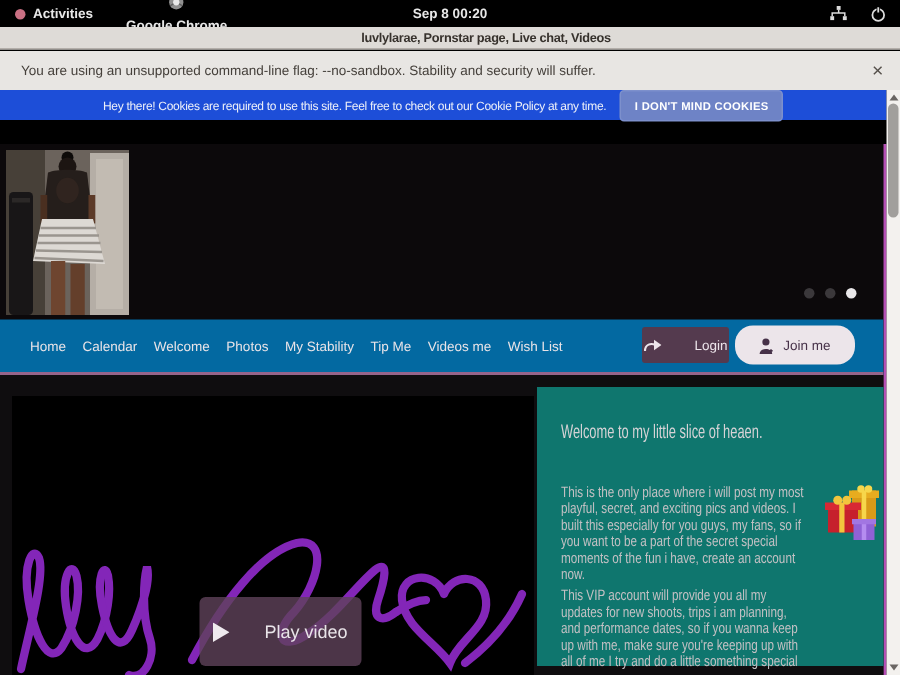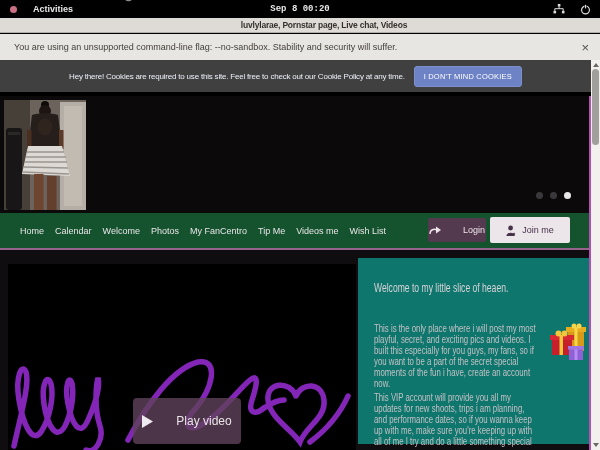--- a/index.html
+++ b/index.html
@@ -1,59 +1,59 @@
 <!DOCTYPE html>
 <html><head>
 <meta charset="utf-8">
 <style>
   html,body{margin:0;padding:0;background:#111;}
   #screen{position:relative;width:600px;height:450px;overflow:hidden;background:#000;
           font-family:"Liberation Sans",sans-serif;-webkit-font-smoothing:antialiased;}
   
   .topbar{position:absolute;top:0;left:0;width:600px;height:18px;background:#000;
           display:flex;align-items:center;color:#e8e8e8;font-size:9px;font-weight:bold;}
-  .tb-group{display:flex;align-items:center;gap:16px;}
+  .tb-group{display:flex;align-items:center;gap:5px;}
   .activities{margin-left:10px;}
   .chrome-item{margin-left:22px;flex-direction:column;}
   .act-dot{width:7px;height:7px;border-radius:50%;background:#c97083;display:inline-block;}
-  .tb-clock{position:absolute;left:50%;transform:translateX(-50%);white-space:nowrap;font-family:Liberation Mono, monospace;}
+  .tb-clock{position:absolute;left:50%;transform:translateX(-50%);white-space:nowrap;}
   .tb-right{position:absolute;right:9px;display:flex;align-items:center;gap:15px;}
   
   .titlebar{position:absolute;top:18px;left:0;width:600px;height:15px;background:#dedbd7;
             border-bottom:1px solid #b3aea9;display:flex;align-items:center;justify-content:center;
             font-size:8.5px;font-weight:bold;color:#36312c;letter-spacing:-0.2px;box-sizing:border-box;padding-left:48px;}
   
   .infobar{position:absolute;top:34px;left:0;width:600px;height:26px;background:#e8e6e3;
            display:flex;align-items:center;font-size:9px;color:#45403b;padding-left:14px;box-sizing:border-box;}
   .infobar-close{position:absolute;right:11px;top:50%;transform:translateY(-50%);
                  font-size:13px;color:#55504b;line-height:1;cursor:default;}
   
-  .cookiebar{position:absolute;top:60px;left:0;width:591px;height:32px;background:#404040;
+  .cookiebar{position:absolute;top:60px;left:0;width:591px;height:20px;background:#1d4ed8;
              display:flex;align-items:center;justify-content:center;gap:9px;}
   .cookie-msg{font-size:8px;letter-spacing:-0.2px;color:#edf0f8;white-space:nowrap;}
   .cookie-btn{background:#6e83c6;border:1px solid #7d90cc;border-radius:3px;color:#fff;
-              font-size:7.5px;font-weight:normal;padding:5px 9px;white-space:nowrap;letter-spacing:0.2px;}
+              font-size:7.5px;font-weight:bold;padding:5px 9px;white-space:nowrap;letter-spacing:0.2px;}
   
   .webpage{position:absolute;top:96px;left:0;width:589px;height:354px;background:#0c090b;
            border-right:2px solid #b44fb4;overflow:hidden;}
   .hero{position:absolute;top:0;left:0;width:100%;height:117px;}
   .hero-photo{position:absolute;left:4px;top:4px;width:82px;height:110px;overflow:hidden;}
   .dots{position:absolute;left:536px;top:96px;display:flex;gap:7px;}
   .dot{width:7px;height:7px;border-radius:50%;background:#3b383b;}
   .dot.active{background:#e9e7e9;}
   
-  .navbar{position:absolute;top:117px;left:0;width:100%;height:35px;background:#14532d;
+  .navbar{position:absolute;top:117px;left:0;width:100%;height:35px;background:#0369a1;
           border-bottom:2px solid #96648a;}
   .nav-items{display:flex;align-items:center;height:35px;padding-left:20px;gap:11px;}
   .nav-item{font-size:9px;color:#e9e4e8;white-space:nowrap;}
   .login-btn{position:absolute;left:428px;top:5px;width:58px;height:24px;background:#543a4e;
              border-radius:2px;display:flex;align-items:center;justify-content:center;gap:22px;
              color:#ece4ea;font-size:9px;}
   .join-btn{position:absolute;left:490px;top:4px;width:80px;height:26px;background:#ece5ea;
-            border-radius:2px;display:flex;align-items:center;justify-content:center;gap:6px;
+            border-radius:12px;display:flex;align-items:center;justify-content:center;gap:6px;
             color:#463148;font-size:9px;}
   
   .main{position:absolute;top:154px;left:0;width:100%;height:200px;background:#0f0d0f;}
   .video{position:absolute;left:8px;top:14px;width:348px;height:186px;background:#000;overflow:hidden;}
   .signature{position:absolute;left:2px;top:92px;}
   .play-btn{position:absolute;left:125px;top:134px;width:108px;height:46px;
             background:rgba(95,66,90,0.8);border-radius:4px;display:flex;align-items:center;
             justify-content:center;gap:23px;color:#e9e4e9;font-size:12px;}
   .panel{position:absolute;left:358px;top:8px;width:233px;height:186px;background:#0f766e;}
   .panel-heading{position:absolute;left:16px;top:22px;font-size:13px;color:#d6d3d6;
@@ -157,21 +157,21 @@
         <span class="dot active"></span>
       </div>
     </div>
 
     <div class="navbar">
       <div class="nav-items">
         <span class="nav-item">Home</span>
         <span class="nav-item">Calendar</span>
         <span class="nav-item">Welcome</span>
         <span class="nav-item">Photos</span>
-        <span class="nav-item">My FanCentro</span>
+        <span class="nav-item">My Stability</span>
         <span class="nav-item">Tip Me</span>
         <span class="nav-item">Videos me</span>
         <span class="nav-item">Wish List</span>
       </div>
       <div class="login-btn">
         <span style="display:inline-flex;">
           <svg width="12" height="9" viewBox="0 0 12 9">
               <path d="M1,8 C1,3.5 5,2.5 8,4" stroke="#ece4ea" stroke-width="1.4" fill="none"></path>
               <polygon points="7,0.5 12,4 7,7.5" fill="#ece4ea"></polygon>
             </svg>

